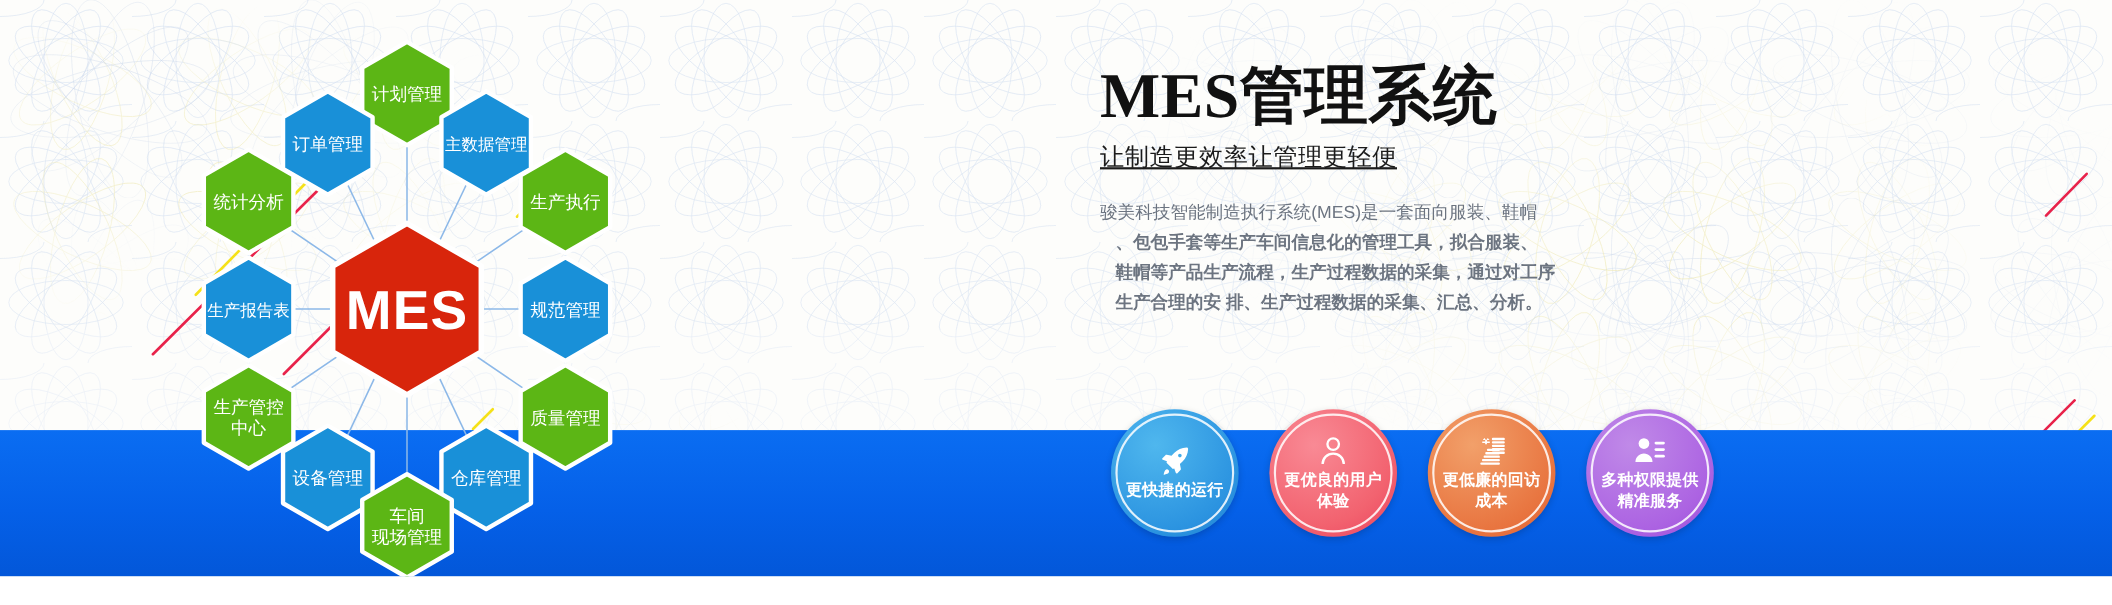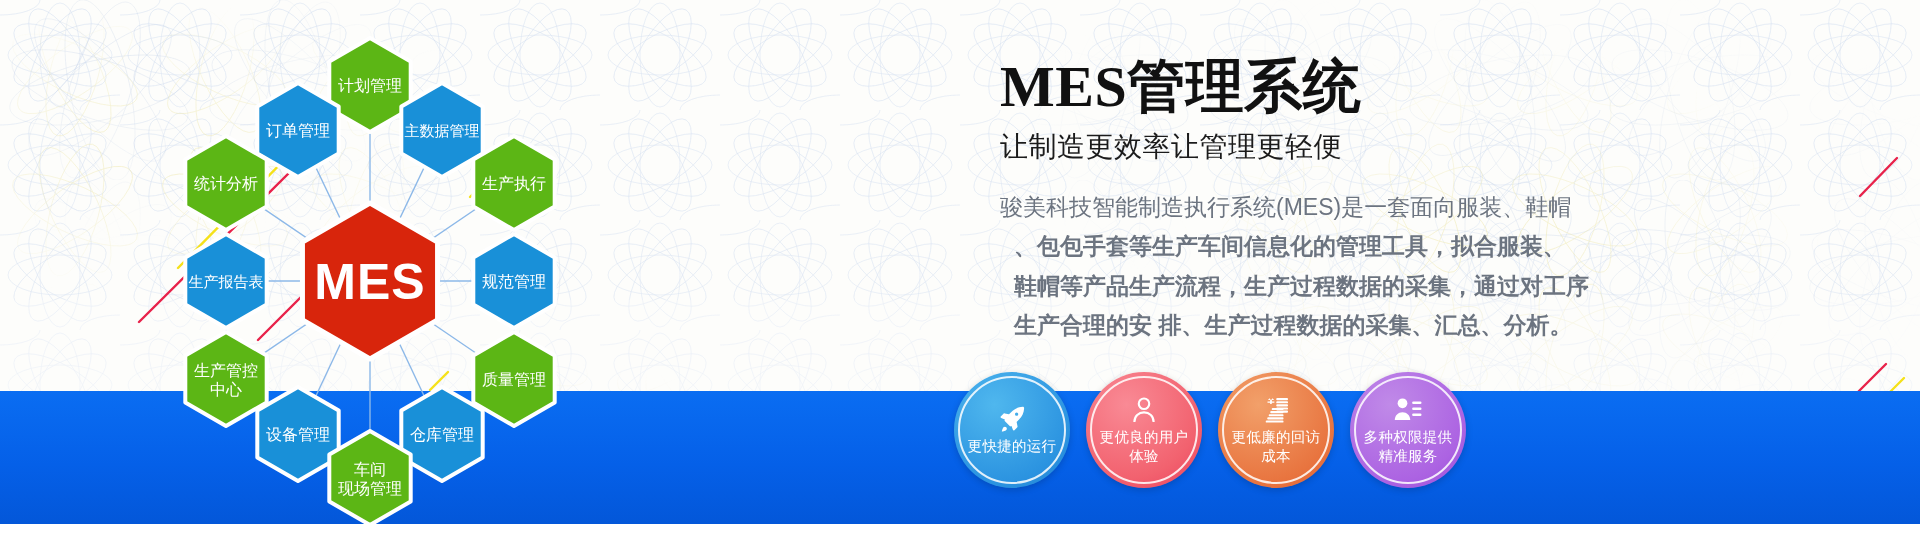--- a/index.html
+++ b/index.html
@@ -43,33 +43,34 @@
   .connector { stroke:#8cb8e8; stroke-width:1.4; fill:none; }
 
   
   .text-col { position:absolute; left:1000px; top:56px; width:600px; z-index:4; }
   .title {
     font-family:"Liberation Serif","DejaVu Serif",serif;
     font-size:58px; font-weight:bold; color:#111; letter-spacing:.5px;
     line-height:1.08;
   }
   .subtitle {
-    margin-top:9px; font-size:28px; color:#1b1b1b; letter-spacing:.5px;
-    font-family:"Liberation Sans","DejaVu Sans",sans-serif;
+    margin-top:9px; font-size:22px; color:#1b1b1b; letter-spacing:.5px;
+    font-family:"Liberation Sans","DejaVu Sans",sans-serif;
+    text-decoration:underline;
   }
   .desc {
-    margin-top:22px; font-size:23px; line-height:1.72; color:#6c7480;
+    margin-top:22px; font-size:16px; line-height:1.72; color:#6c7480;
     font-family:"Liberation Sans","DejaVu Sans",sans-serif;
     width:560px;
   }
   .desc p { margin:0; white-space:nowrap; }
   .desc p.indent { padding-left:14px;font-weight:bold; }
 
   
-  .badges { position:absolute; left:954px; top:372px; display:flex; gap:16px; z-index:5; }
+  .badges { position:absolute; left:1010px; top:372px; display:flex; gap:28px; z-index:5;font-weight:bold; }
   .badge {
     width:116px; height:116px; border-radius:50%;
     display:flex; flex-direction:column; align-items:center; justify-content:center;
     color:#fff; text-align:center; position:relative;
     box-shadow:0 2px 7px rgba(0,0,0,.18);
   }
   .badge::after {
     content:""; position:absolute; inset:4px; border-radius:50%;
     border:2px solid rgba(255,255,255,.85);
   }

